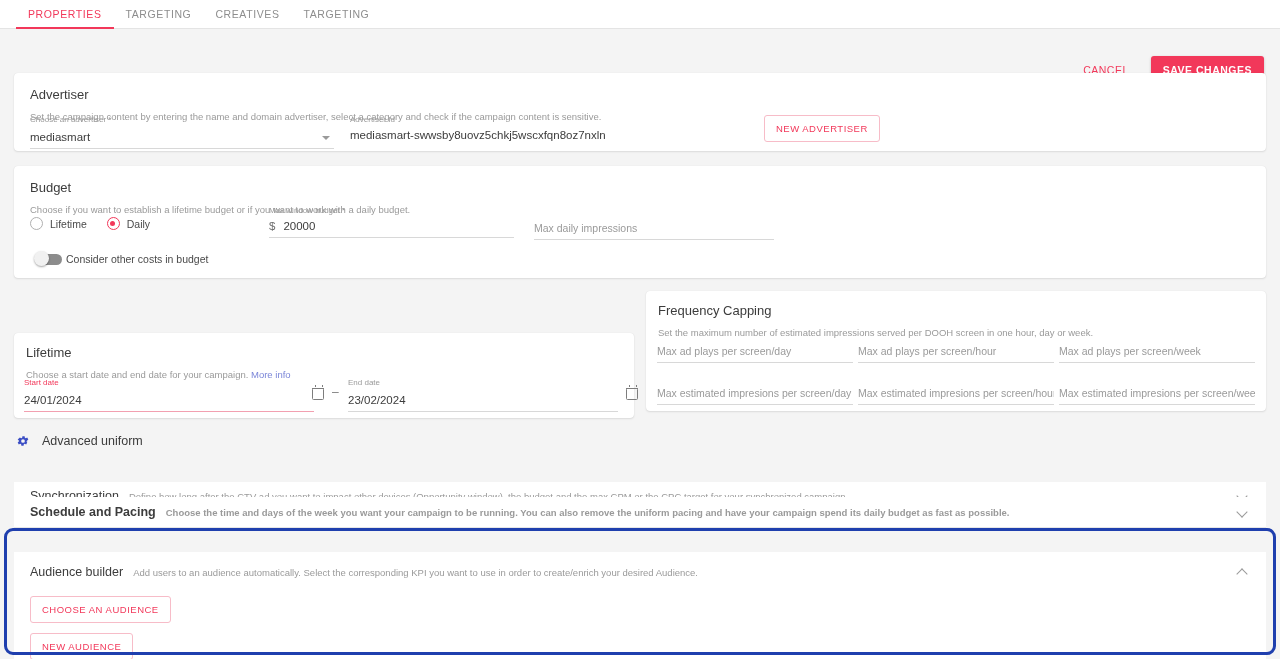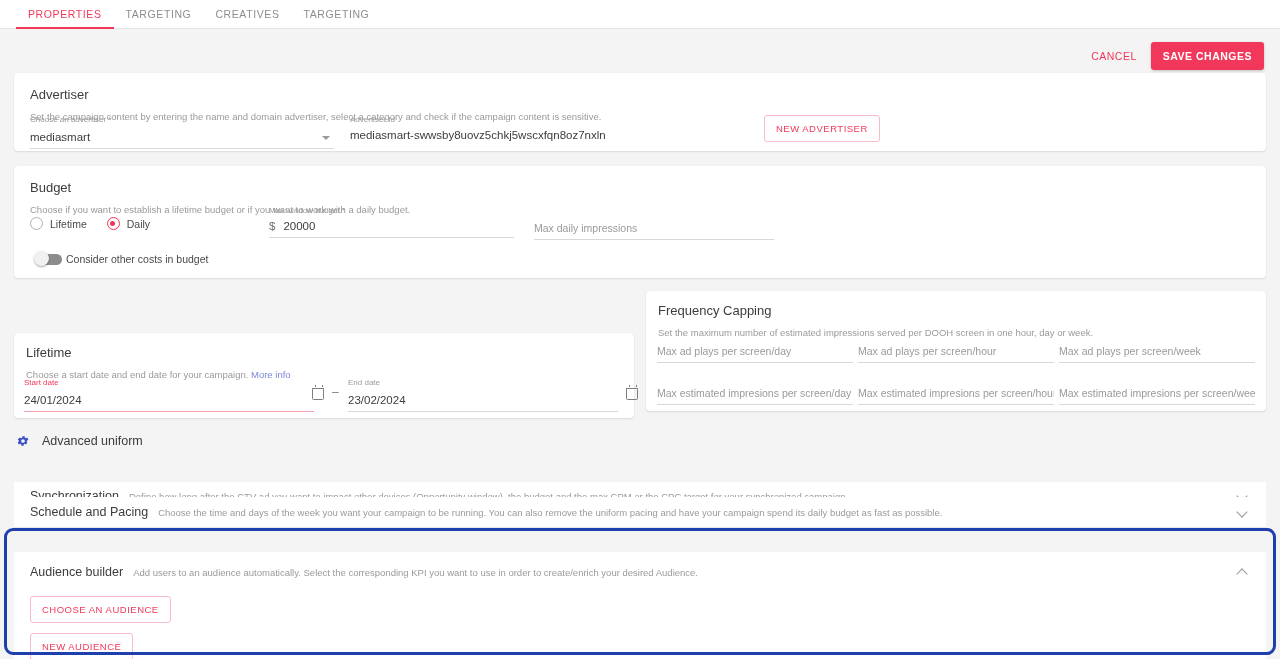--- a/index.html
+++ b/index.html
@@ -21,22 +21,22 @@
   .tab {
     font-size: 10.5px; letter-spacing: .6px; color: #8d8d8d;
     padding: 8px 12px 7px 12px; cursor: pointer; white-space: nowrap;
     border-bottom: 2px solid transparent;
     text-align: center;
   }
   .tab.active { color: #f2385a; border-bottom-color: #f2385a; }
 
   
   .actions {
-    position: absolute; top: 42px; right: 16px;
-    display: flex; align-items: center; gap: 6px;
+    position: absolute; top: 56px; right: 16px;
+    display: flex; align-items: center; gap: 14px;
   }
   .btn-cancel {
     font-size: 10.5px; letter-spacing: .5px; color: #f2385a;
     background: none; border: none; cursor: pointer; padding: 6px 8px;
   }
   .btn-save {
     font-size: 10.5px; letter-spacing: .5px; color: #ffffff;
     background: #f2385a; border: none; border-radius: 3px;
     padding: 8px 12px; cursor: pointer; font-weight: bold;
     box-shadow: 0 1px 3px rgba(0,0,0,.2);
@@ -291,21 +291,21 @@
     </svg>
     <span class="txt">Advanced uniform</span>
   </div>
 
   <div class="acc-row" style="top:466px; height:29px;margin-top:16px;">
     <span class="acc-title">Synchronization</span>
     <span class="acc-desc">Define how long after the CTV ad you want to impact other devices (Opportunity window), the budget and the max CPM or the CPC target for your synchronized campaign.</span>
     <span class="chev"></span>
   </div>
 
-  <div class="acc-row" style="top:497px; height:31px;">
+  <div class="acc-row" style="top:497px; height:31px;font-weight:bold;">
     <span class="acc-title">Schedule and Pacing</span>
     <span class="acc-desc">Choose the time and days of the week you want your campaign to be running. You can also remove the uniform pacing and have your campaign spend its daily budget as fast as possible.</span>
     <span class="chev"></span>
   </div>
 
   <div class="audience-panel">
     <div class="aud-head">
       <span class="acc-title">Audience builder</span>
       <span class="acc-desc">Add users to an audience automatically. Select the corresponding KPI you want to use in order to create/enrich your desired Audience.</span>
       <span class="chev up"></span>

